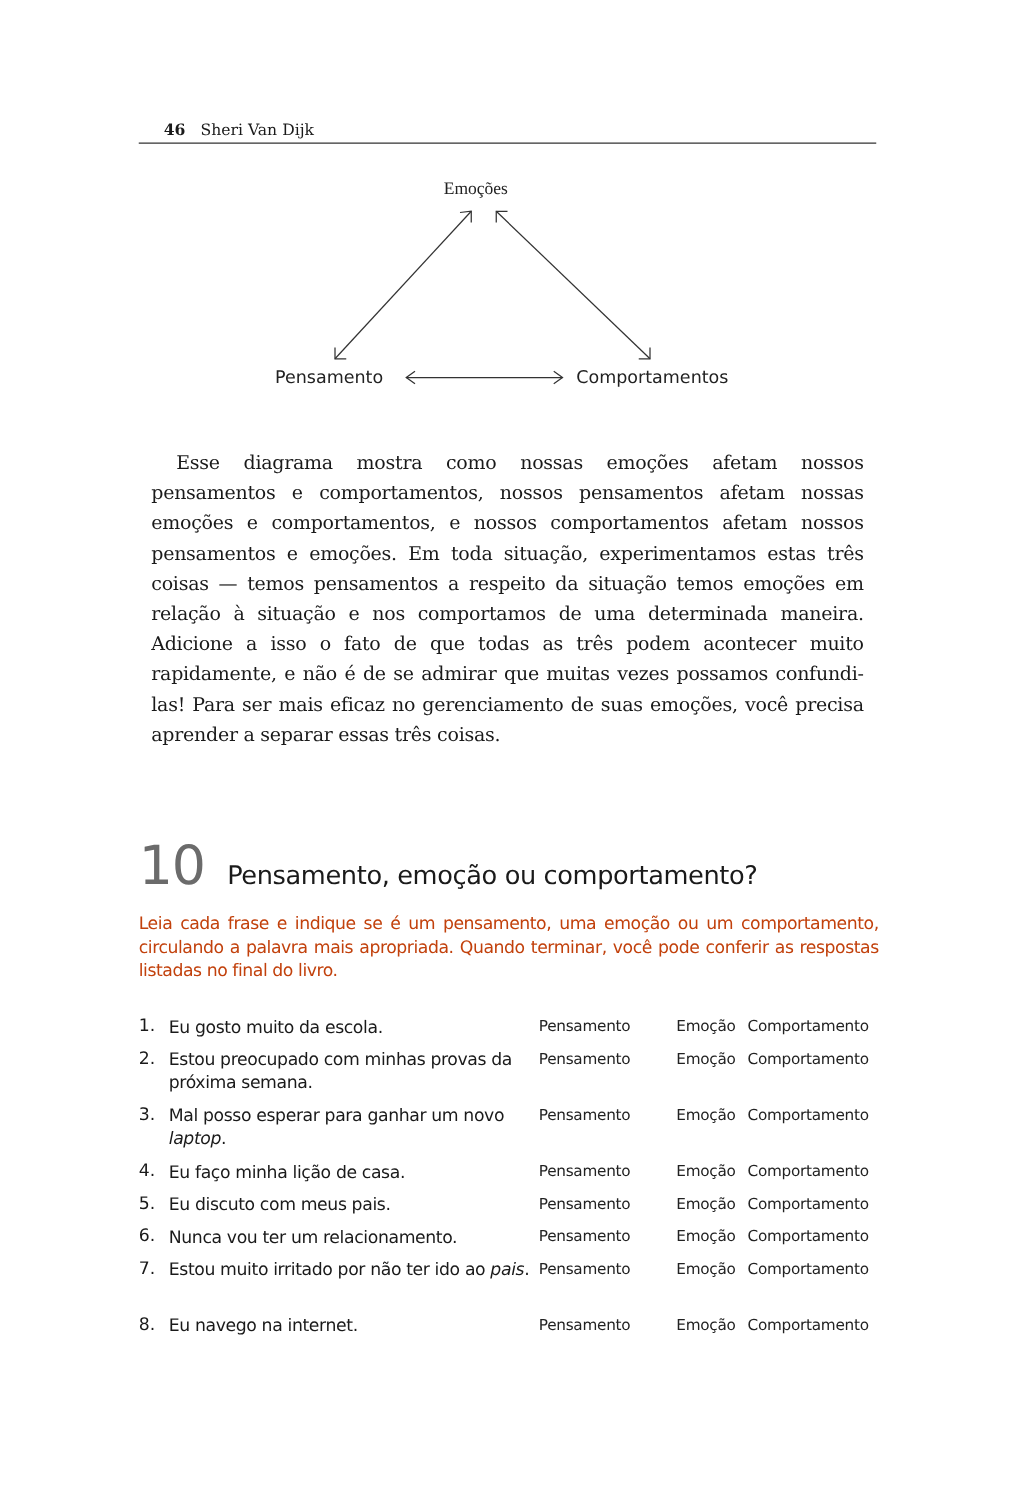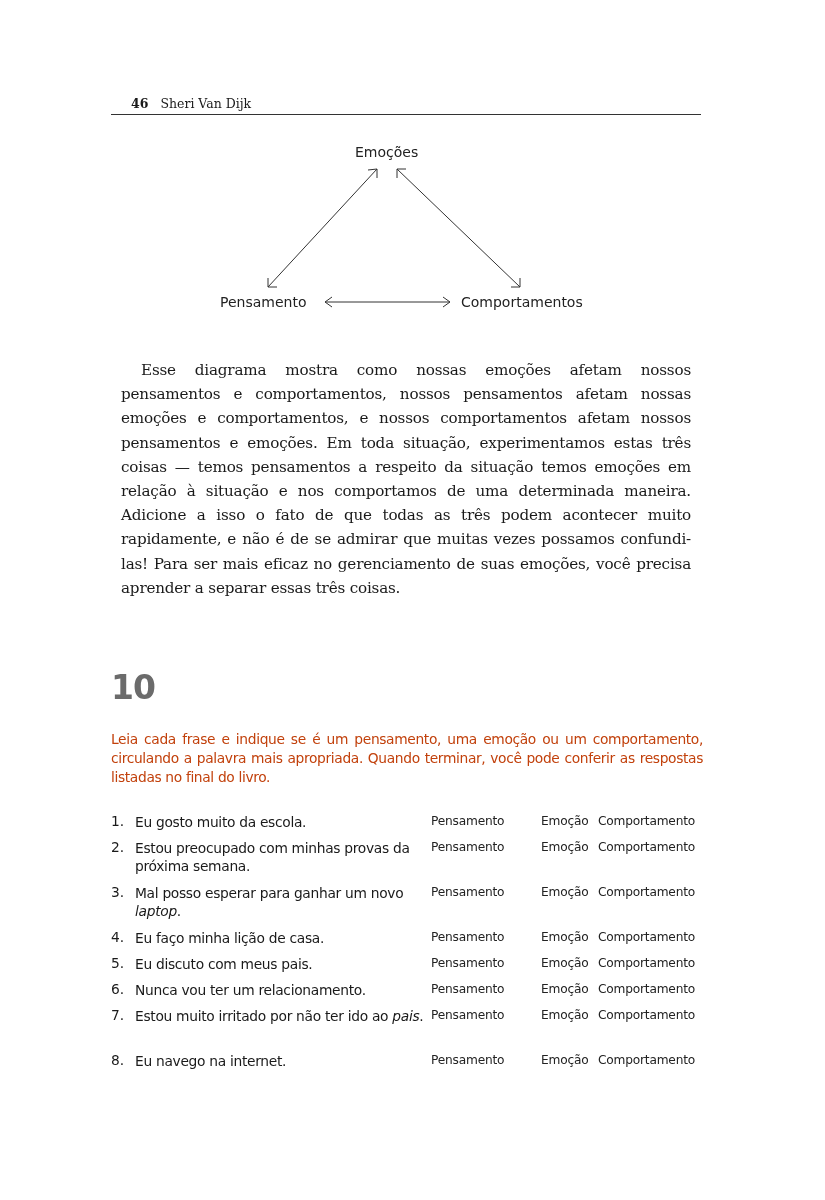--- a/index.html
+++ b/index.html
@@ -4,21 +4,21 @@
   <style>
     html, body { margin: 0; padding: 0; background: #ffffff; }
     body { width: 825px; height: 1200px; position: relative; overflow: hidden; color: #1a1a1a; }
     .running-head { position: absolute; left: 111px; top: 96px; width: 590px; height: 18px; border-bottom: 1.5px solid #333; font-family: "DejaVu Serif", serif; font-size: 12.5px; }
     .running-head .pnum { font-weight: bold; margin-right: 8px; margin-left: 20px; }
     .diagram { position: absolute; left: 0; top: 0; width: 825px; height: 330px; }
     .diag-label { position: absolute; font-family: "DejaVu Sans", sans-serif; font-size: 14px; color: #222; white-space: nowrap; }
     .body-text { position: absolute; left: 111px; top: 348px; width: 590px; font-family: "DejaVu Serif", serif; font-size: 15.2px; line-height: 24.2px; text-align: justify; color: #1a1a1a; letter-spacing: -0.2px; }
     .body-text p { margin: 10px; text-indent: 20px; }
     .exercise-title { position: absolute; left: 111px; top: 668px; width: 600px; height: 40px; display: flex; align-items: baseline; }
-    .exercise-num { font-family: "DejaVu Sans", sans-serif; font-weight: bold; font-size: 33px; color: #6b6b6b; margin-right: 18px; letter-spacing: -1px; }
+    .exercise-num { font-family: "DejaVu Sans", sans-serif; font-weight: normal; font-size: 43px; color: #6b6b6b; margin-right: 18px; letter-spacing: -1px; }
     .exercise-heading { font-family: "DejaVu Sans", sans-serif; font-size: 20.5px; color: #1a1a1a; letter-spacing: -0.3px; }
     .instructions { position: absolute; left: 111px; top: 730px; width: 592px; font-family: "DejaVu Sans", sans-serif; font-size: 13.8px; line-height: 19px; text-align: justify; color: #c2410c; letter-spacing: -0.35px; }
     .items { position: absolute; left: 111px; top: 810px; width: 600px; font-family: "DejaVu Sans", sans-serif; }
     .item { position: absolute; left: 0; width: 600px; }
     .item-num { position: absolute; left: 0; top: 0; font-size: 13.8px; color: #1a1a1a; }
     .item-text { position: absolute; left: 24px; top: 0; width: 290px; font-size: 13.8px; line-height: 18px; color: #1a1a1a; letter-spacing: -0.3px; }
     .item-text em { font-style: oblique; }
     .opt { position: absolute; top: 1px; font-size: 12.2px; color: #222; cursor: pointer; letter-spacing: -0.2px; }
     .opt.p { left: 320px; }
     .opt.e { left: 430px; }
@@ -42,31 +42,32 @@
 
       <line x1="397" y1="169" x2="520" y2="287"></line>
       <polyline points="397,178 397,169 406,169"></polyline>
       <polyline points="511,287 520,287 520,278"></polyline>
 
       <line x1="325" y1="302" x2="450" y2="302"></line>
       <polyline points="332,297 325,302 332,307"></polyline>
       <polyline points="443,297 450,302 443,307"></polyline>
     </g>
   </svg>
-  <div class="diag-label" style="left:355px;top:144px;">Emoções</div>
+  <div class="diag-label" style="left:355px;top:144px;font-family:Liberation Serif, serif;">Emoções</div>
   <div class="diag-label" style="left:220px;top:294px;">Pensamento</div>
   <div class="diag-label" style="left:461px;top:294px;">Comportamentos</div>
 </div>
 
 <div class="body-text">
   <p>Esse diagrama mostra como nossas emoções afetam nossos pensamentos e comportamentos, nossos pensamentos afetam nossas emoções e comportamentos, e nossos comportamentos afetam nossos pensamentos e emoções. Em toda situação, experimentamos estas três coisas — temos pensamentos a respeito da situação temos emoções em relação à situação e nos comportamos de uma determinada maneira. Adicione a isso o fato de que todas as três podem acontecer muito rapidamente, e não é de se admirar que muitas vezes possamos confundi-las! Para ser mais eficaz no gerenciamento de suas emoções, você precisa aprender a separar essas três coisas.</p>
 </div>
 
 <div class="exercise-title">
   <span class="exercise-num">10</span>
+  <span class="exercise-heading">Pensamento, emoção ou comportamento?</span>
 </div>
 
 <div class="instructions">Leia cada frase e indique se é um pensamento, uma emoção ou um comportamento, circulando a palavra mais apropriada. Quando terminar, você pode conferir as respostas listadas no final do livro.</div>
 
 <div class="items">
   <div class="item" style="top:3px">
     <span class="item-num">1.</span>
     <span class="item-text"><span>Eu gosto muito da escola.</span></span>
     <span class="opt p">Pensamento</span>
     <span class="opt e">Emoção</span>

